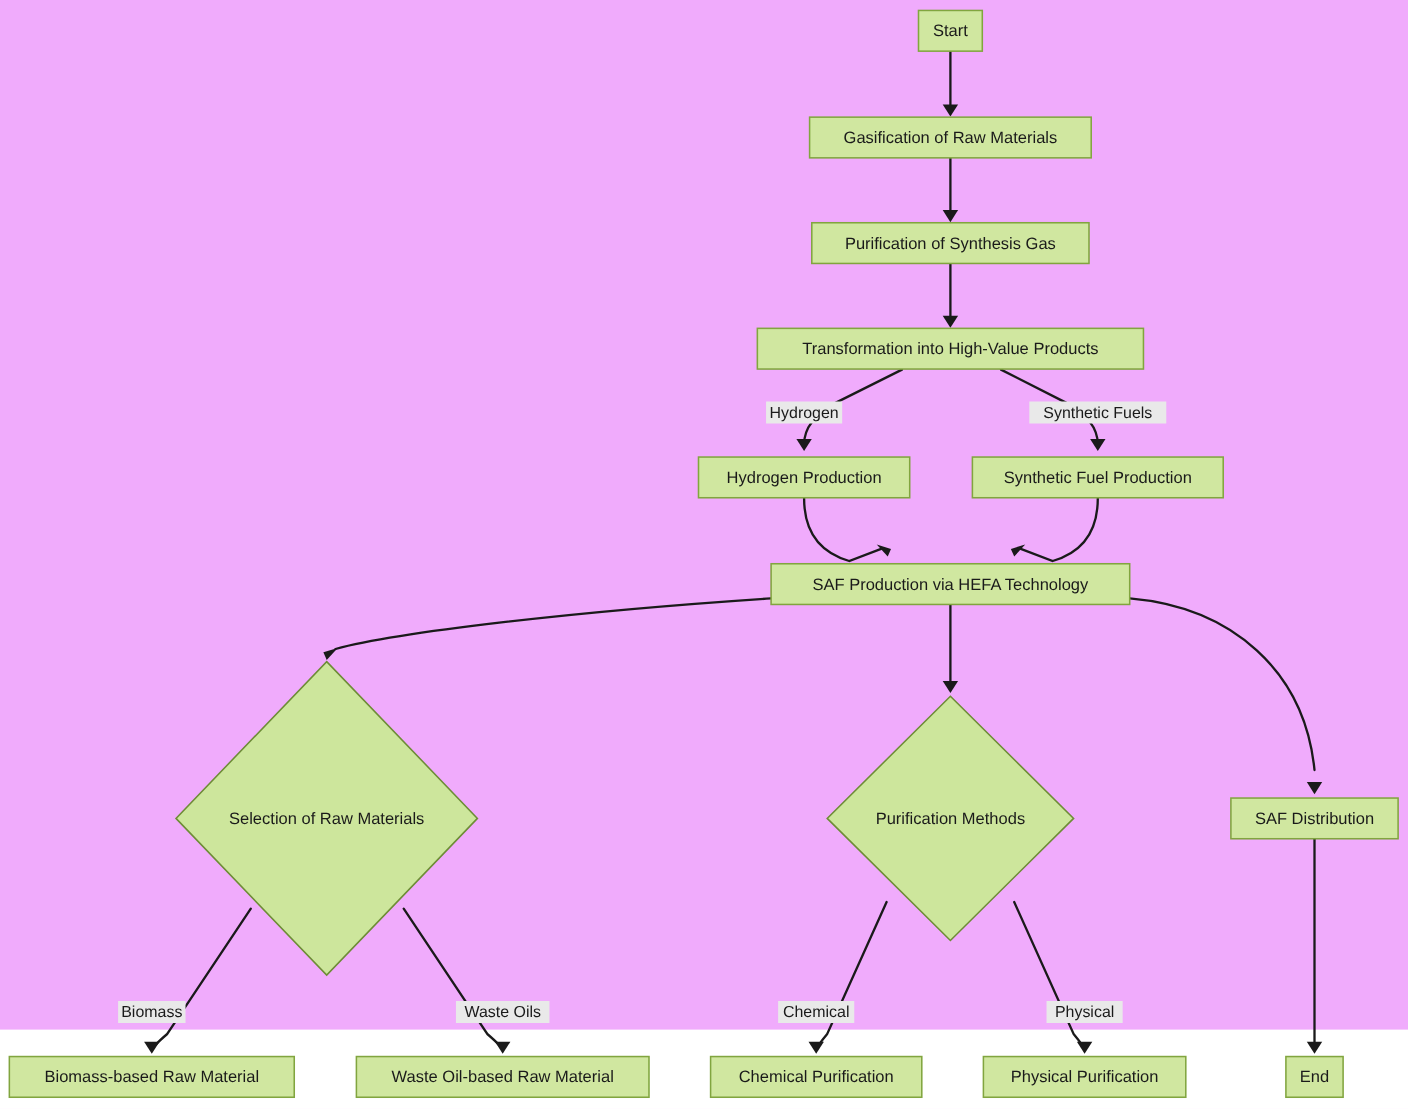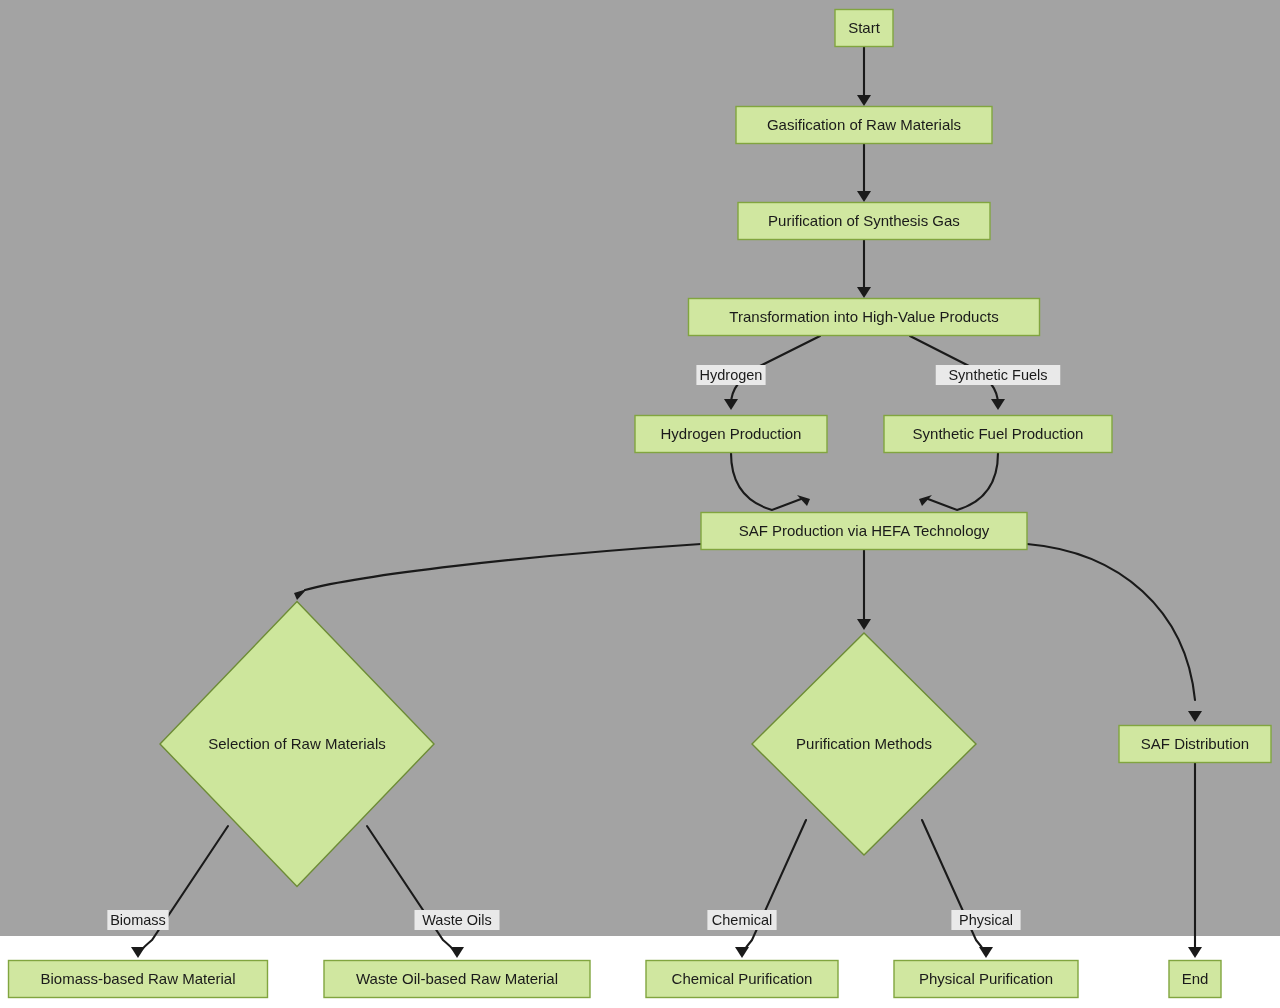--- a/index.html
+++ b/index.html
@@ -11,21 +11,21 @@
   body {
     width: 1280px;
     height: 1008px;
     overflow: hidden;
     font-family: "Liberation Sans", sans-serif;
   }
   #flow-root {
     position: relative;
     width: 1280px;
     height: 936px;
-    background: #a3a3a3;
+    background: #f0abfc;
   }
   svg#flow-svg {
     position: absolute;
     top: 0;
     left: 0;
     width: 1280px;
     height: 1008px;
     display: block;
   }
   .node-rect {

